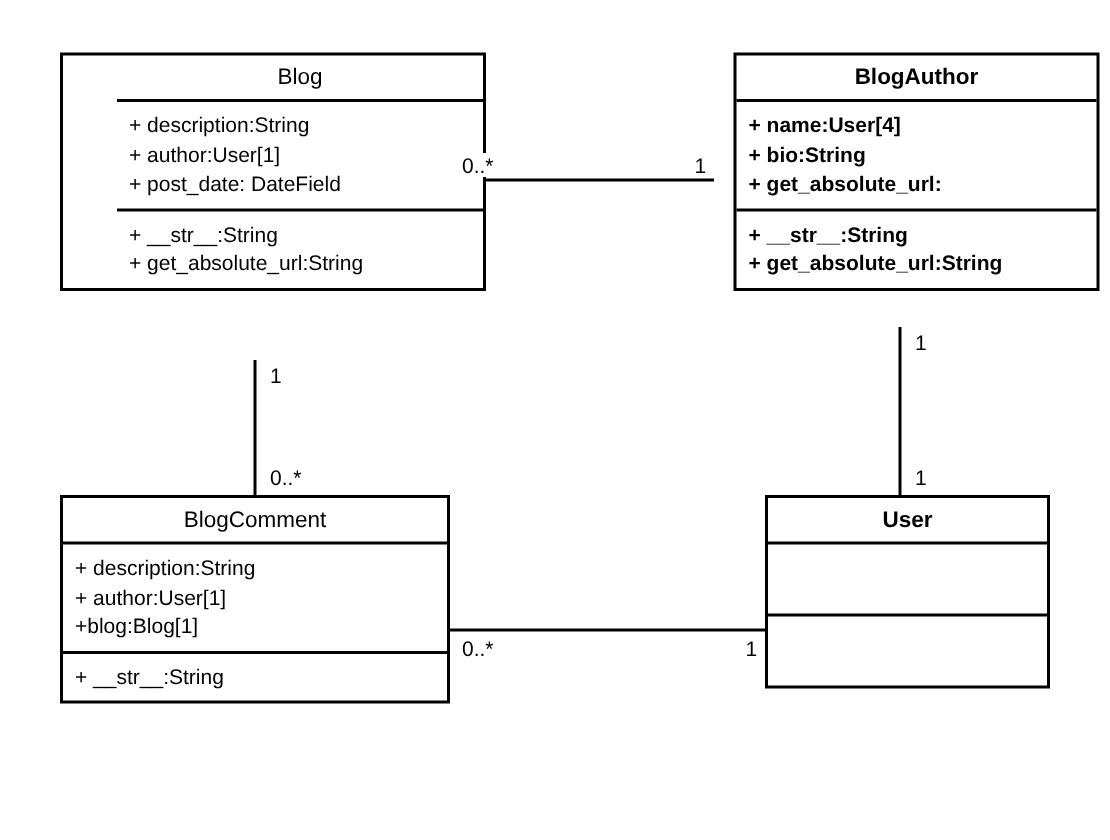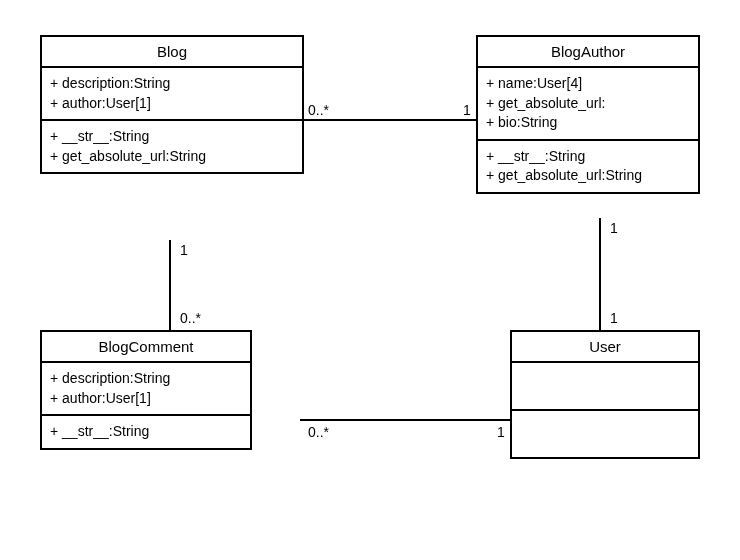--- a/index.html
+++ b/index.html
@@ -58,57 +58,59 @@
 
   <line x1="300" y1="120" x2="476" y2="120" stroke="#000" stroke-width="2"></line>
 
   <line x1="170" y1="240" x2="170" y2="330" stroke="#000" stroke-width="2"></line>
 
   <line x1="600" y1="218" x2="600" y2="330" stroke="#000" stroke-width="2"></line>
 
   <line x1="300" y1="420" x2="510" y2="420" stroke="#000" stroke-width="2"></line>
 </svg>
 
-<div class="uml-class" style="left:40px; top:35px; width:264px;">
+<div class="uml-class" style="left:40px; top:35px; width:284px;padding-left:36px;">
   <div class="uml-title">Blog</div>
   <div class="uml-section">
     <div class="uml-line">+ description:String</div>
     <div class="uml-line">+ author:User[1]</div>
+    <div class="uml-line">+ post_date: DateField</div>
   </div>
   <div class="uml-section">
     <div class="uml-line">+ __str__:String</div>
     <div class="uml-line">+ get_absolute_url:String</div>
   </div>
 </div>
 
-<div class="uml-class" style="left:476px; top:35px; width:224px;">
+<div class="uml-class" style="left:489px; top:35px; width:244px;font-weight:bold;">
   <div class="uml-title">BlogAuthor</div>
   <div class="uml-section">
     <div class="uml-line">+ name:User[4]</div>
+    <div class="uml-line">+ bio:String</div>
     <div class="uml-line">+ get_absolute_url:</div>
-    <div class="uml-line">+ bio:String</div>
   </div>
   <div class="uml-section">
     <div class="uml-line">+ __str__:String</div>
     <div class="uml-line">+ get_absolute_url:String</div>
   </div>
 </div>
 
-<div class="uml-class" style="left:40px; top:330px; width:212px;">
+<div class="uml-class" style="left:40px; top:330px; width:260px;">
   <div class="uml-title">BlogComment</div>
   <div class="uml-section">
     <div class="uml-line">+ description:String</div>
     <div class="uml-line">+ author:User[1]</div>
+    <div class="uml-line">+blog:Blog[1]</div>
   </div>
   <div class="uml-section">
     <div class="uml-line">+ __str__:String</div>
   </div>
 </div>
 
-<div class="uml-class" style="left:510px; top:330px; width:190px;">
+<div class="uml-class" style="left:510px; top:330px; width:190px;font-weight:bold;">
   <div class="uml-title">User</div>
   <div class="uml-section" style="height:34px;"></div>
   <div class="uml-section" style="height:34px;"></div>
 </div>
 
 <div class="edge-label" style="left:306px; top:102px;">0..*</div>
 <div class="edge-label" style="left:461px; top:102px;">1</div>
 
 <div class="edge-label" style="left:178px; top:242px;">1</div>
 <div class="edge-label" style="left:178px; top:310px;">0..*</div>

